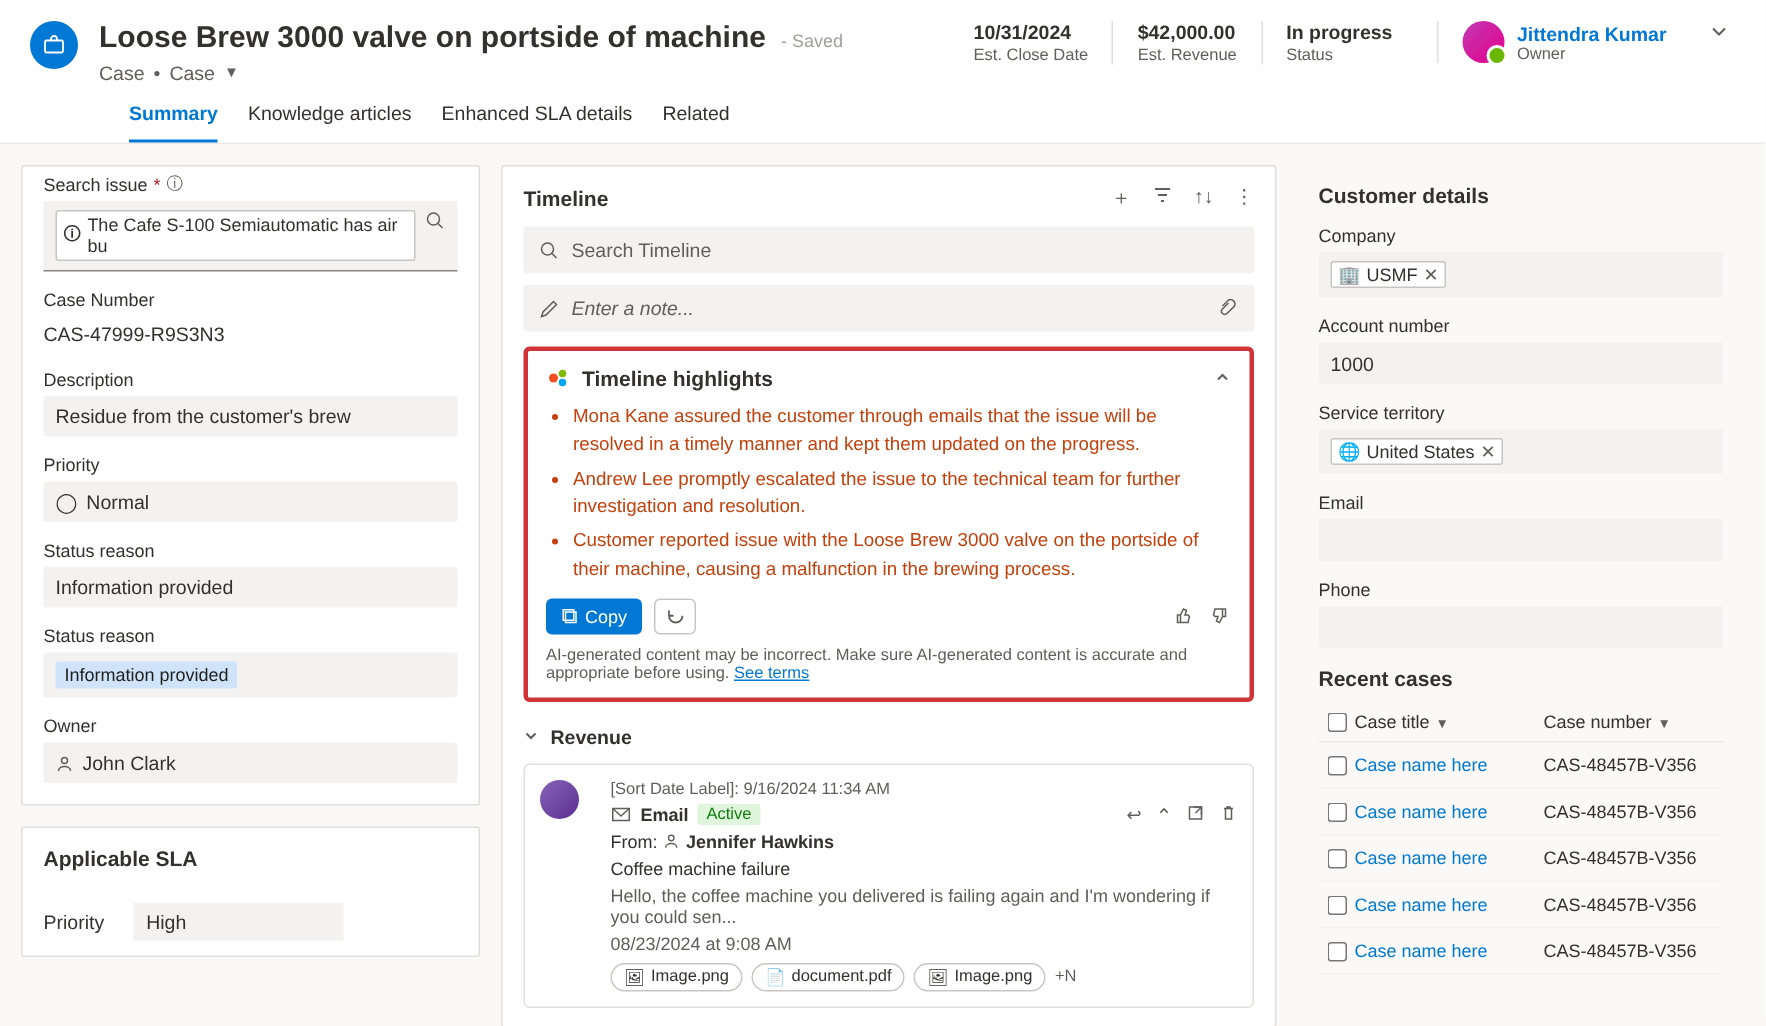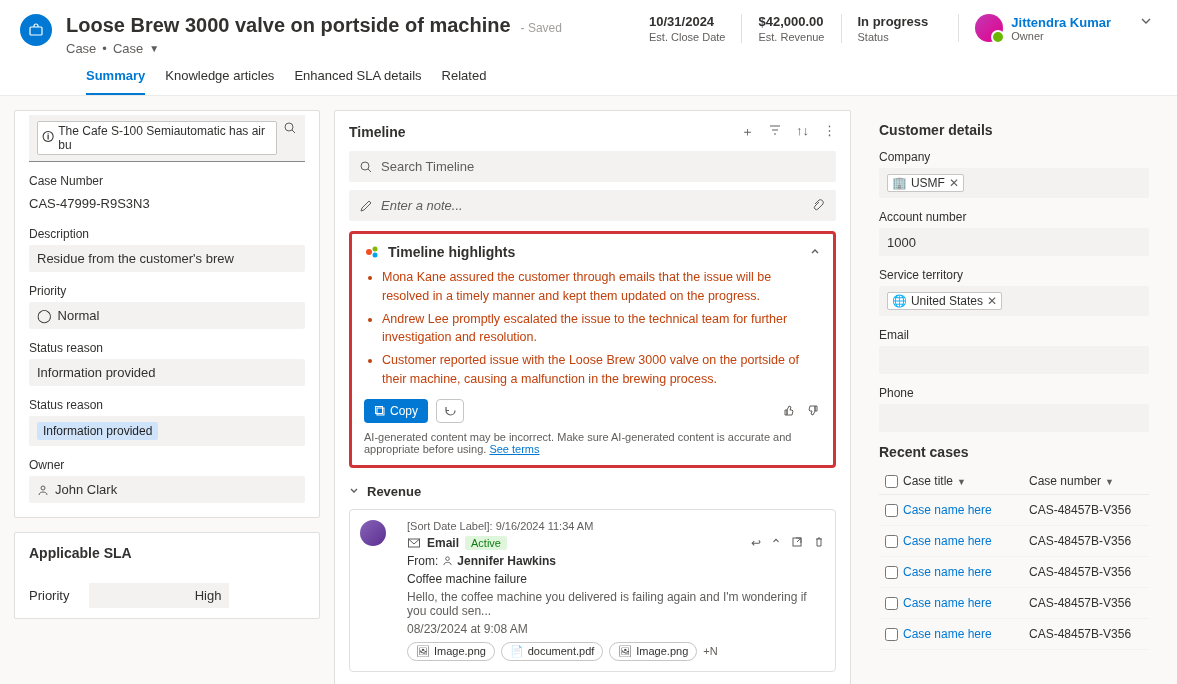--- a/index.html
+++ b/index.html
@@ -41,21 +41,21 @@
 .info-icn { color:#605e5c; font-size:11px;}
 .field-input { width: 100%; background: #f3f2f1; border: none; border-bottom: 1px solid #8a8886; padding: 6px 28px 6px 8px; font-size: 13px; color: #323130; position:relative;}
 .search-wrap { position:relative; }
 .search-wrap .mag { position:absolute; right:8px; top:6px; color:#605e5c; }
 .search-chip { display:flex; align-items:center; gap:4px; background:#fff; border:1px solid #c8c6c4; border-radius:2px; padding:2px 4px; font-size:12px; width: fit-content; max-width:100%; }
 .field-static { font-size: 13px; color: #323130; padding: 4px 0; }
 .field-box { background: #f3f2f1; padding: 6px 8px; font-size: 13px; border-radius:2px; display:flex; align-items:center; gap:6px;}
 .tag { background: #cfe4fa; color:#201f1e; padding:2px 6px; border-radius:2px; font-size:12px; display:inline-block;}
 .sla-row { display:flex; align-items:center; gap:20px; padding: 10px 14px;}
 .sla-label { font-size:13px; }
-.sla-val { background:#f3f2f1; padding:5px 8px; width:140px; font-size:13px;text-align:right;}
+.sla-val { background:#f3f2f1; padding:5px 8px; width:140px; font-size:13px;}
 .tl-head { display:flex; align-items:center; justify-content:space-between; margin-bottom:10px;}
 .tl-title { font-size:14px; font-weight:600;}
 .tl-icons { display:flex; gap:14px; color:#605e5c;}
 .tl-icons span { cursor:pointer; }
 .tl-search { background:#f3f2f1; padding:8px 10px; border-radius:2px; display:flex; align-items:center; gap:8px; color:#605e5c; margin-bottom:8px;}
 .tl-note { background:#f3f2f1; padding:8px 10px; border-radius:2px; display:flex; align-items:center; justify-content:space-between; color:#605e5c; margin-bottom:10px;}
 .highlight-box { border:3px solid #d13438; border-radius:4px; padding:10px 12px; margin-bottom:10px;}
 .hl-head { display:flex; align-items:center; justify-content:space-between; margin-bottom:8px;}
 .hl-title { font-size:14px; font-weight:600; display:flex; align-items:center; gap:8px;}
 .copilot-icn { width:16px; height:16px; }
@@ -158,20 +158,25 @@
         <path d="M3 5l4 4 4-4" stroke="#605e5c" stroke-width="1.4" fill="none"></path>
       </svg>
   </div>
 </div>
 
 <div class="layout">
 
   <div class="left">
     <div class="panel">
       <div class="field">
+        <div class="field-label">
+          <span>Search issue</span>
+            <span class="req">*</span>
+            <span class="info-icn">ⓘ</span>
+        </div>
         <div class="search-wrap">
           <div class="field-input" style="display:flex;align-items:center;">
             <span class="search-chip">
                 <span>🛈</span>
                 <span>The Cafe S-100 Semiautomatic has air bu</span>
               </span>
           </div>
           <span class="mag">
             <svg width="14" height="14" viewBox="0 0 14 14">
                 <circle cx="6" cy="6" r="4" stroke="#605e5c" fill="none"></circle>

